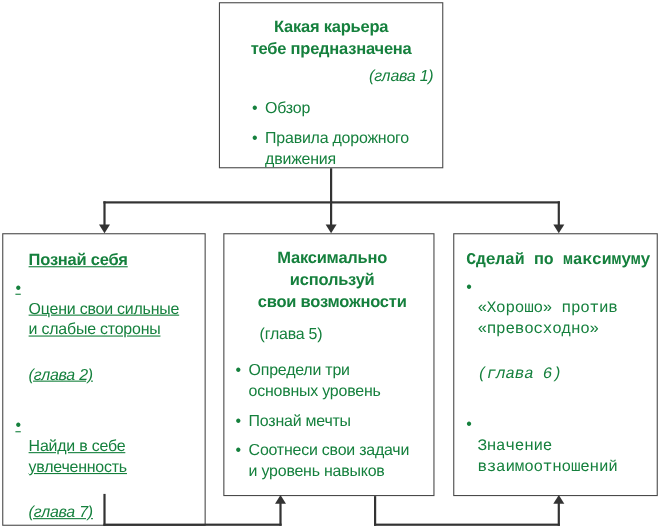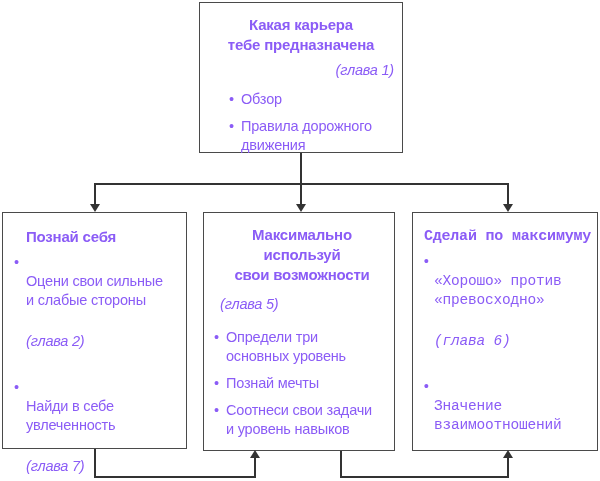--- a/index.html
+++ b/index.html
@@ -1,31 +1,31 @@
 <!DOCTYPE html>
 <html><head>
 <meta charset="utf-8">
 <style>
   html, body { margin:0; padding:0; background:#ffffff; }
   .canvas {
     position:relative; width:600px; height:481px; background:#ffffff;
-    font-family:"Liberation Sans", sans-serif; color:#8b5cf6;
+    font-family:"Liberation Sans", sans-serif; color:#15803d;
     overflow:hidden;
   }
   .box {
     position:absolute; background:#ffffff;
     border:1.5px solid #4a4a4a; box-sizing:border-box;
     font-size:14.5px; line-height:19px; letter-spacing:-0.2px;
   }
   .box-title {
     font-weight:bold; white-space:pre-line; font-size:15px; line-height:20px;
   }
   .centered { text-align:center; }
   .chapter { font-style:italic; white-space:pre-line; }
-  .standalone-chapter { font-style:italic; margin:10px 0 14px 6px; }
+  .standalone-chapter { margin:10px 0 14px 22px; }
   .top-chapter { font-style:italic; margin-top:6px; text-align:right; }
   .bullets { text-align:left; }
   .bullet { display:flex; margin-bottom:8px; }
   .dot { width:12px; flex:0 0 12px; }
   .btxt { white-space:pre-line; }
   .btxt .chapter { margin-top:3px; }
 
   
   .line { position:absolute; background:#333333; }
   .arrow-down {
@@ -35,21 +35,21 @@
   }
   .arrow-up {
     position:absolute; width:0; height:0;
     border-left:5px solid transparent; border-right:5px solid transparent;
     border-bottom:8px solid #333333;
   }
 
   
   #top-box    { left:199px; top:2px;   width:204px; height:151px; padding:12px 8px 0 8px; }
   #top-box .bullets { margin:10px 0 0 21px; }
-  #left-box   { left:2px;   top:212px; width:185px; height:237px; padding:14px 6px 0 11px; }
+  #left-box   { left:2px;   top:212px; width:185px; height:266px; padding:14px 6px 0 11px;text-decoration:underline; }
   #left-box .box-title { margin:0 0 6px 12px; }
   #middle-box { left:203px; top:212px; width:192px; height:239px; padding:12px 4px 12px 10px; }
   #right-box  { left:412px; top:212px; width:186px; height:239px; padding:14px 4px 0 9px;font-family:Liberation Mono, monospace; }
   #right-box .box-title { margin-bottom:6px; }
 </style>
 </head>
 <body>
 
 <div class="canvas">
 

